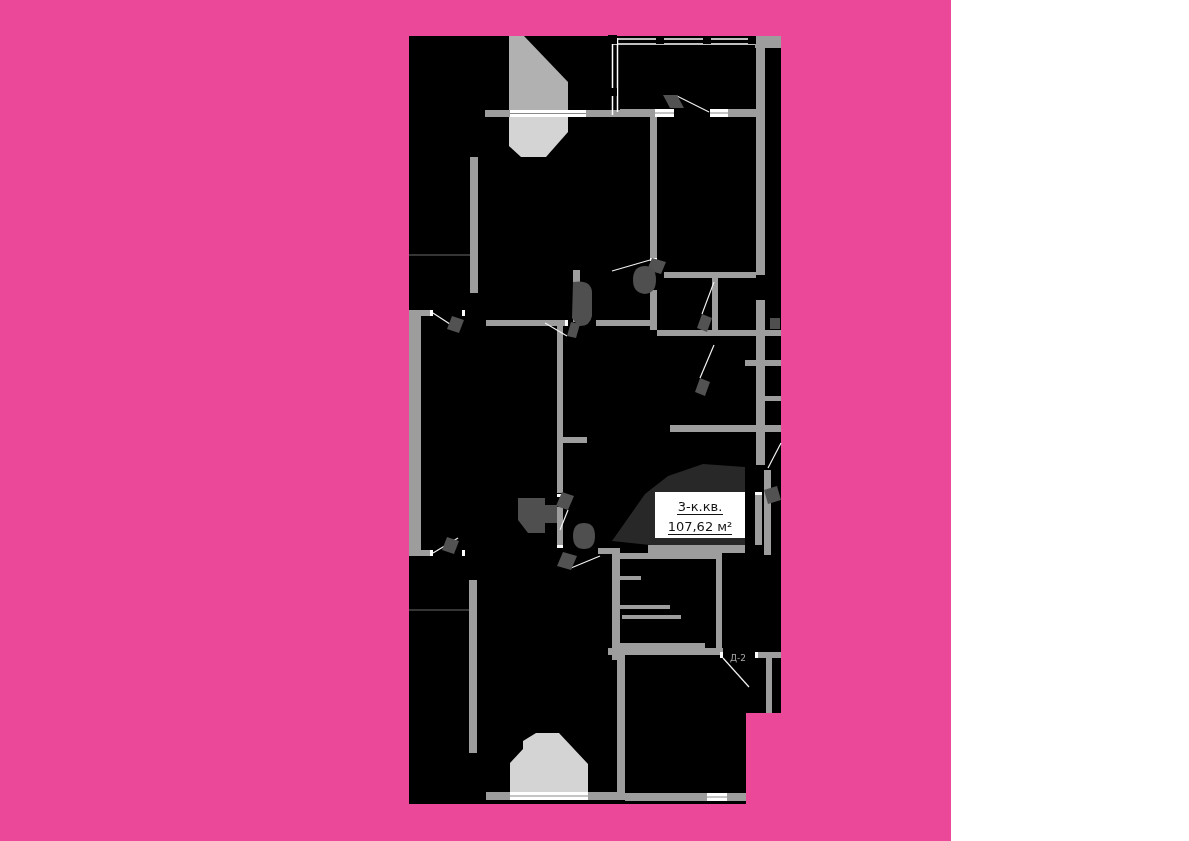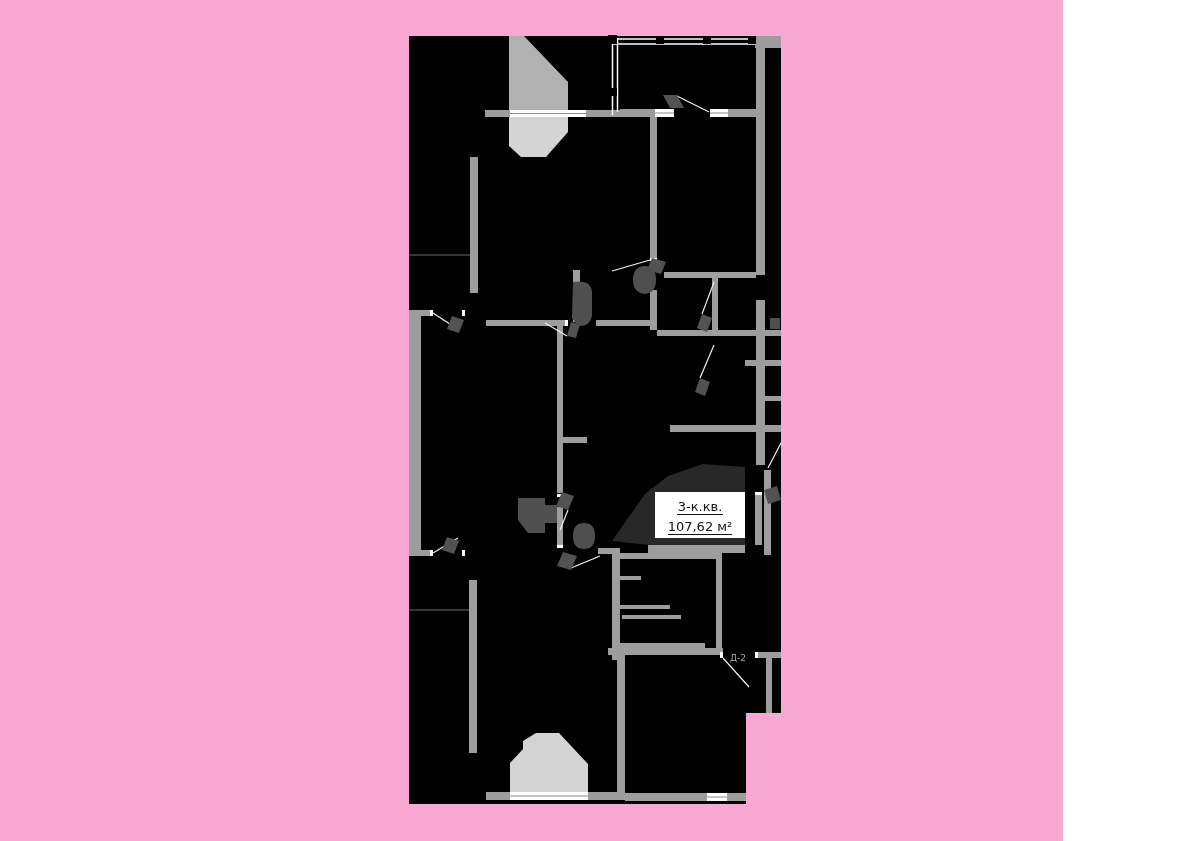--- a/index.html
+++ b/index.html
@@ -1,16 +1,16 @@
 <!DOCTYPE html>
 <html><head>
 <meta charset="utf-8">
 <style>
   html,body{margin:0;padding:0;background:#ffffff;}
-  .canvas{position:relative;width:1063px;height:841px;background:#f9a8d4;overflow:hidden;
+  .canvas{position:relative;width:951px;height:841px;background:#ec4899;overflow:hidden;
           font-family:"DejaVu Sans", sans-serif;}
   svg{display:block;}
   text{font-family:"DejaVu Sans", sans-serif;}
   .apt-label-text{fill:#141414;}
   .door-label-text{fill:#a9a9a9;}
 </style>
 </head>
 <body>
 
 <div class="canvas">

